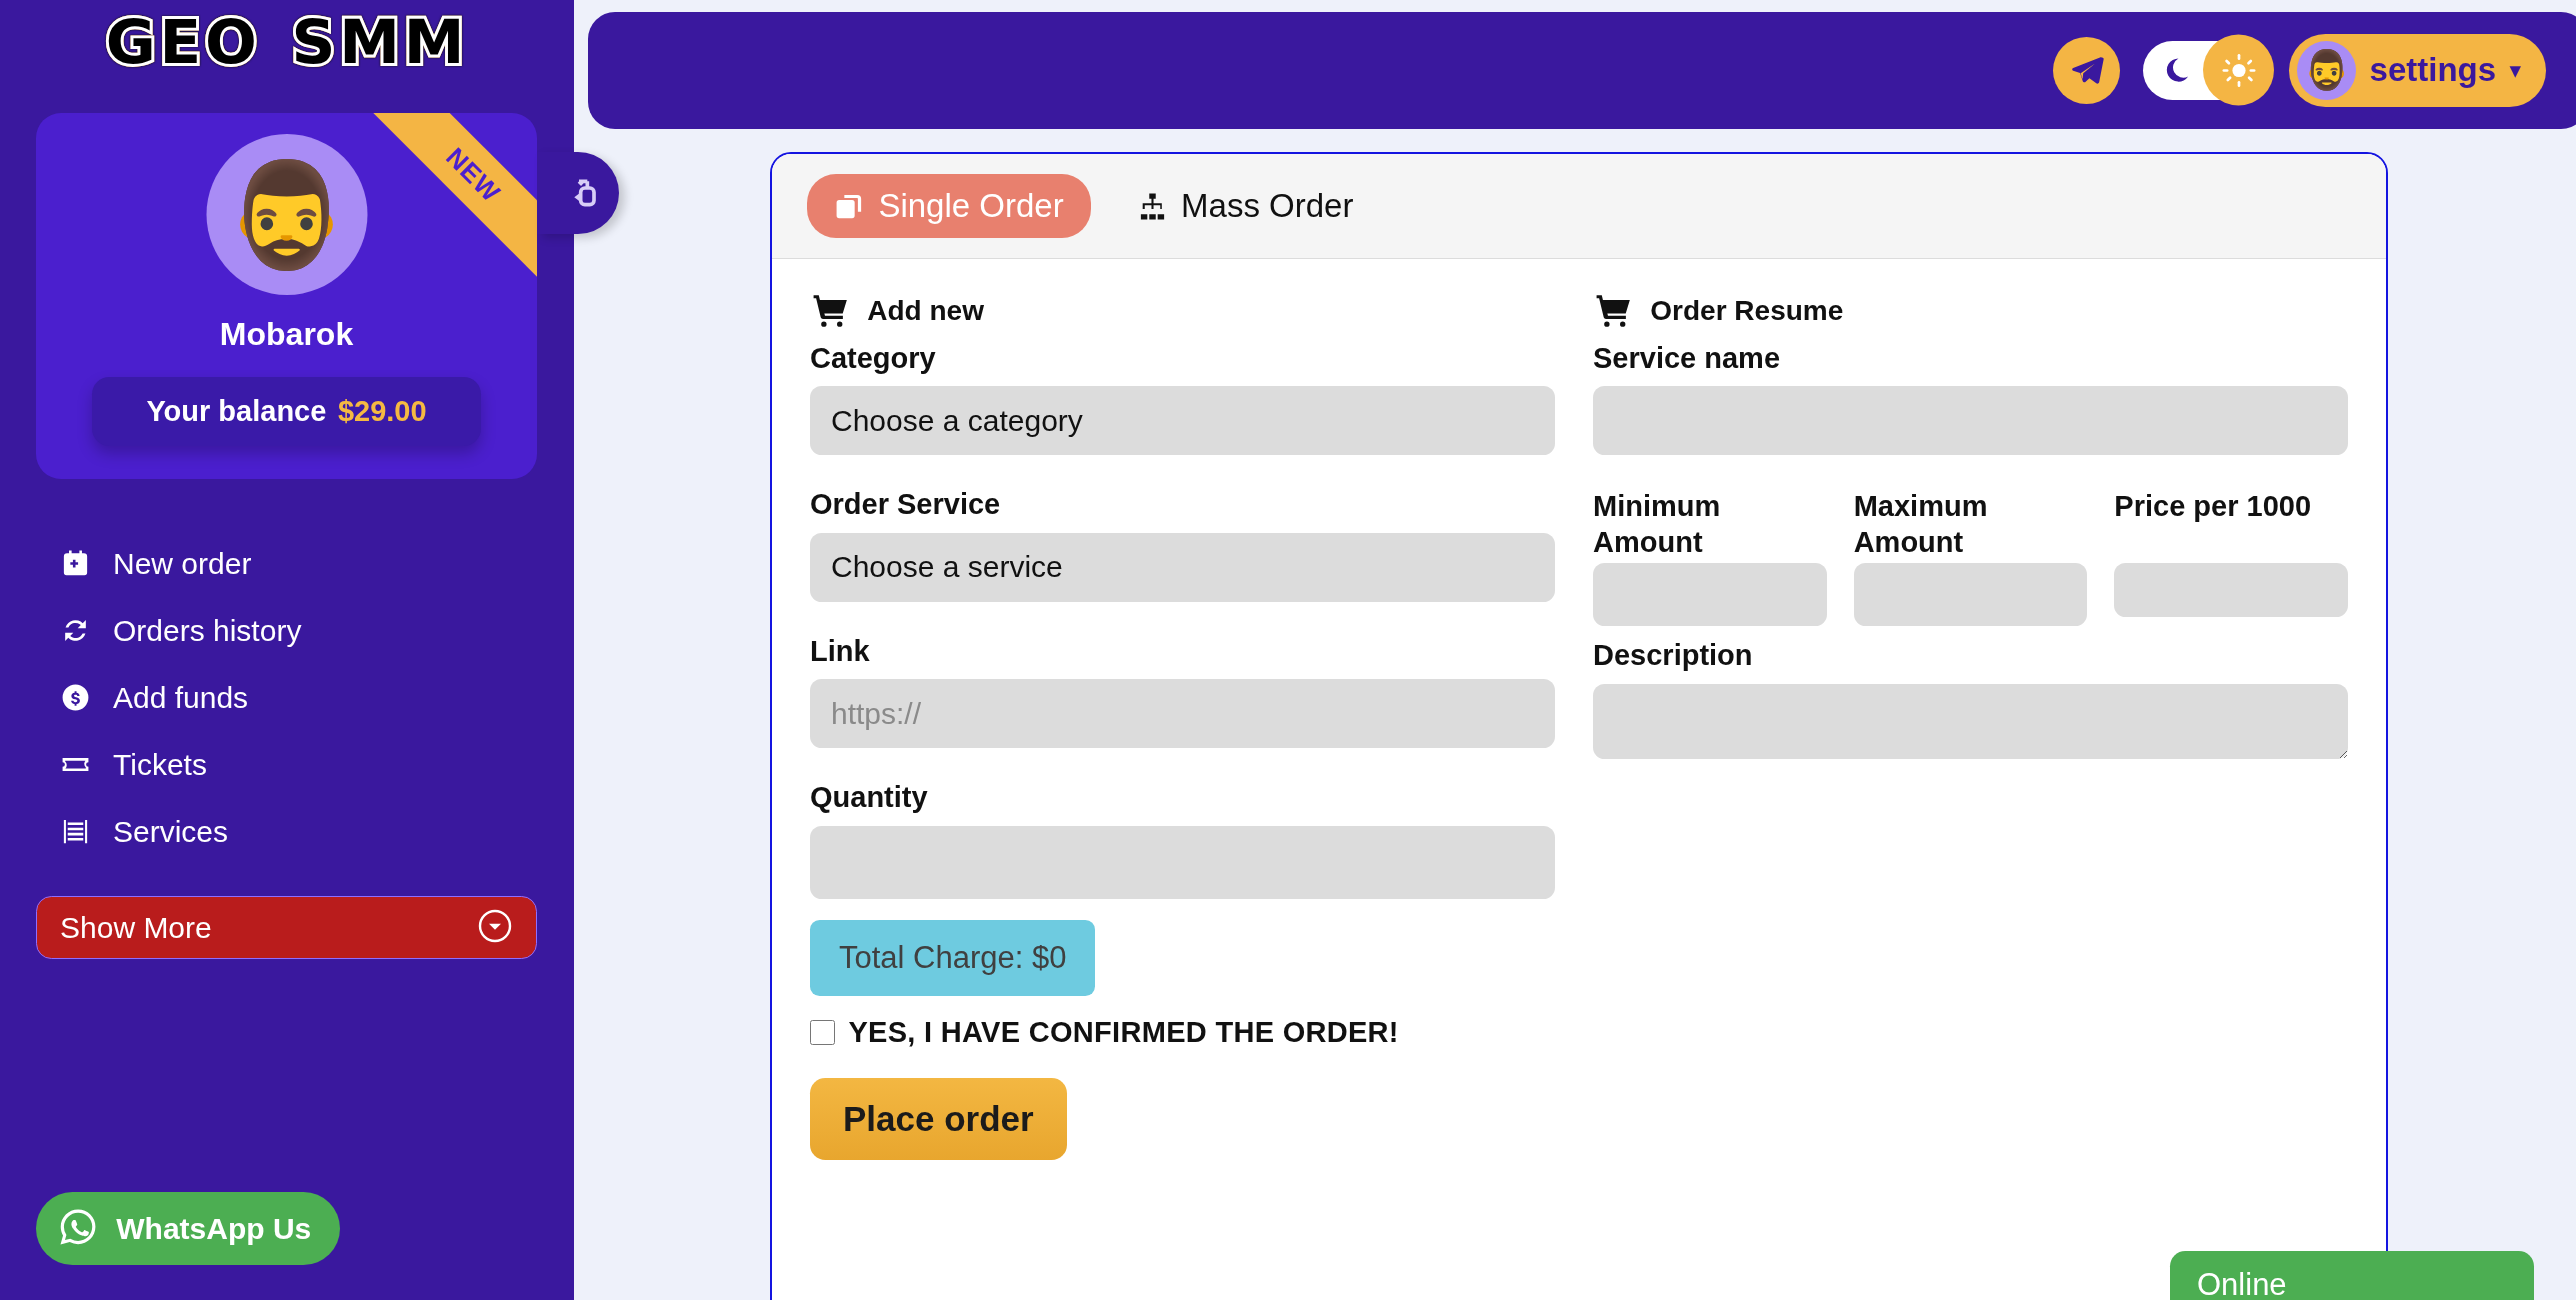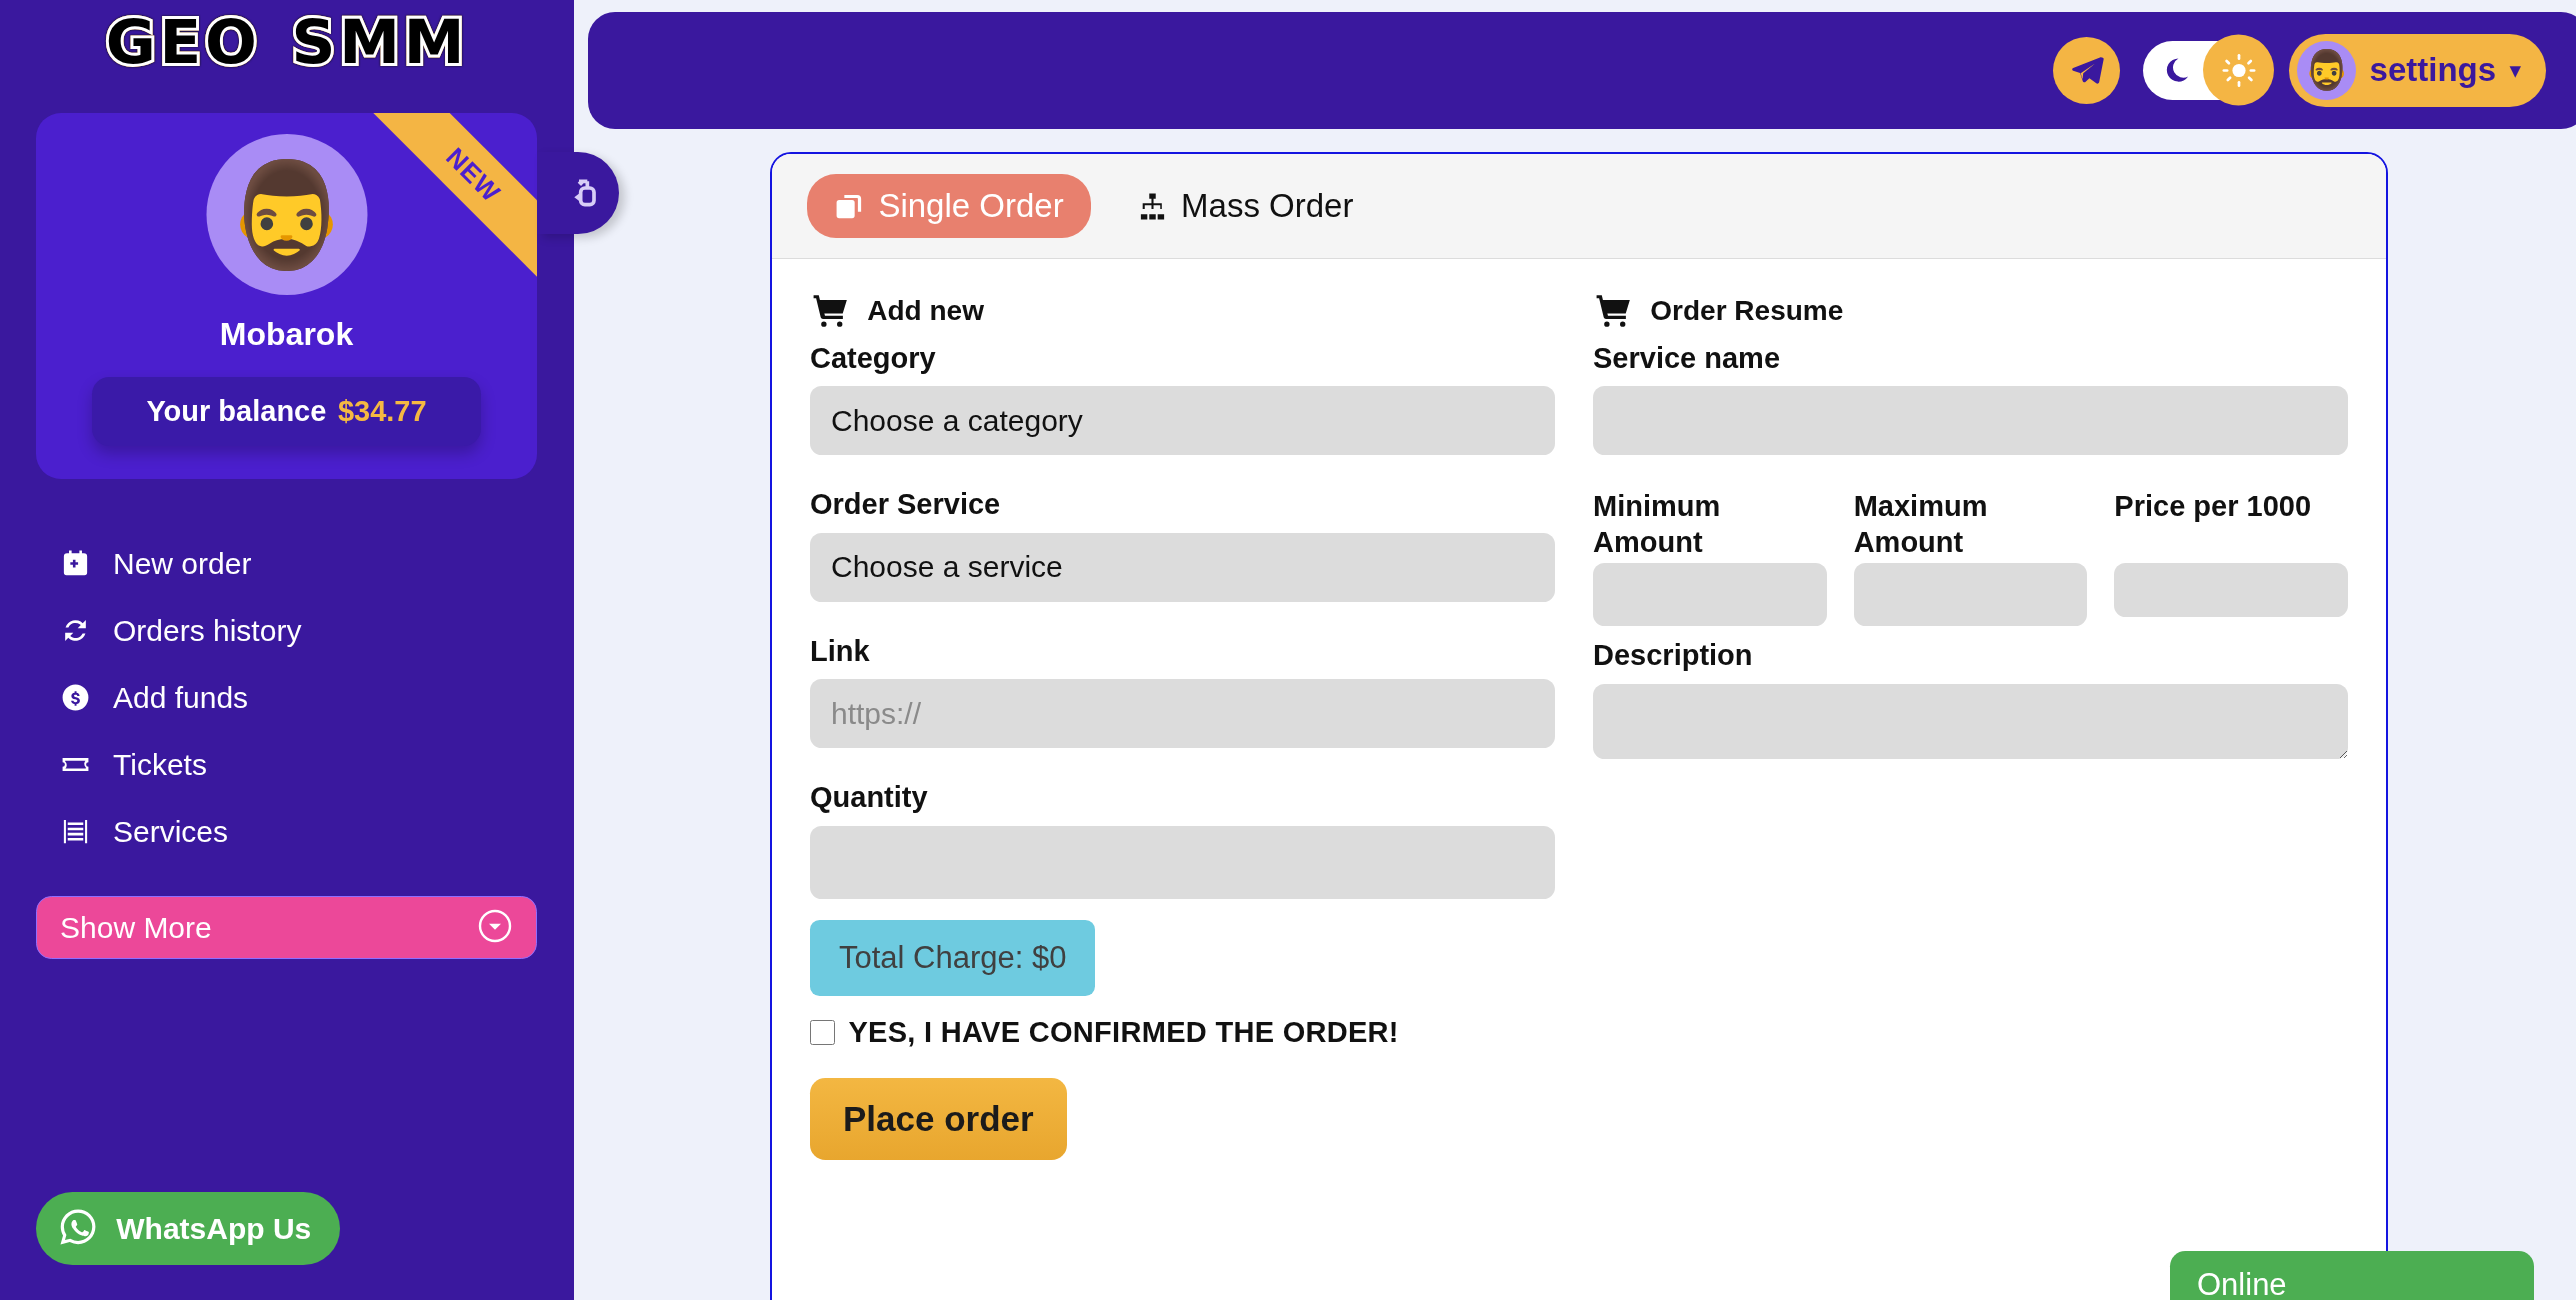--- a/index.html
+++ b/index.html
@@ -87,21 +87,21 @@
   }
   .nav-item .nicon {
     width: 33px; height: 33px; display:flex; align-items:center; justify-content:center;
     flex: 0 0 33px;
   }
   .nav-item .nicon svg { width: 31px; height: 31px; fill: #fff; }
 
   .show-more {
     position: absolute; left: 36px; top: 896px;
     width: 501px; height: 63px;
-    background: #ec4899; border: 1.9px solid #8f6dff;
+    background: #b91c1c; border: 1.9px solid #8f6dff;
     border-radius: 15.3px;
     display: flex; align-items: center; justify-content: space-between;
     padding: 0 23px;
     cursor: pointer;
   }
   .show-more .sm-label { color: #fff; font-size: 30px; }
   .show-more .sm-chev svg { width: 36px; height: 36px; }
 
   .whatsapp {
     position: absolute; left: 36px; top: 1192px;
@@ -291,21 +291,21 @@
     </div>
 
     <div class="profile-card">
       <div class="ribbon">
         <span>NEW</span>
       </div>
       <div class="avatar-big">🧔‍♂️</div>
       <div class="profile-name">Mobarok</div>
       <div class="balance-pill">
         <span class="lbl">Your balance</span>
-        <span class="amt">$34.77</span>
+        <span class="amt">$29.00</span>
       </div>
     </div>
 
     <nav class="nav">
       <div class="nav-item">
         <span class="nicon">
           <svg viewBox="0 0 24 24">
               <path d="M7 2v2H5.5A2.5 2.5 0 0 0 3 6.5V19a2 2 0 0 0 2 2h14a2 2 0 0 0 2-2V6.5A2.5 2.5 0 0 0 18.5 4H17V2h-2v2H9V2H7zm5 7 .001 2H14v2h-1.999L12 15h-2v-2H8v-2h2V9h2z"></path>
             </svg>
         </span>

